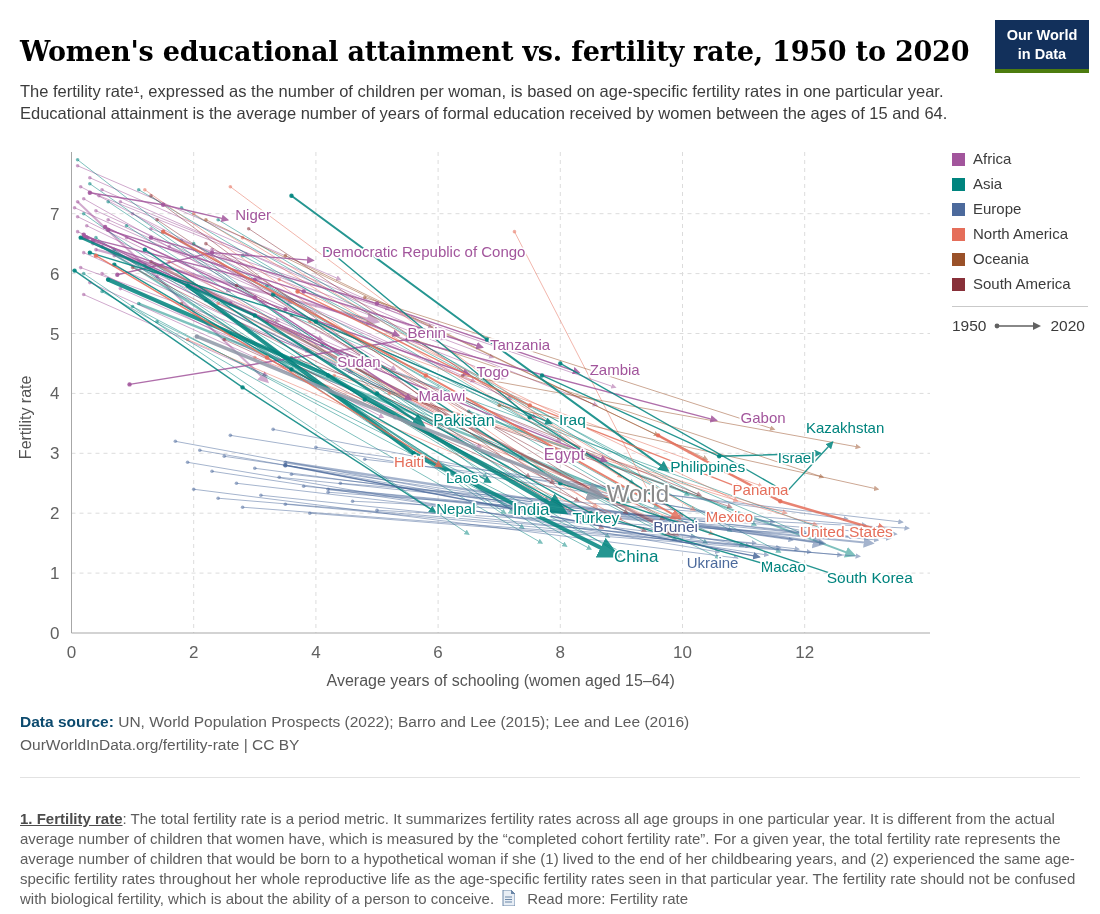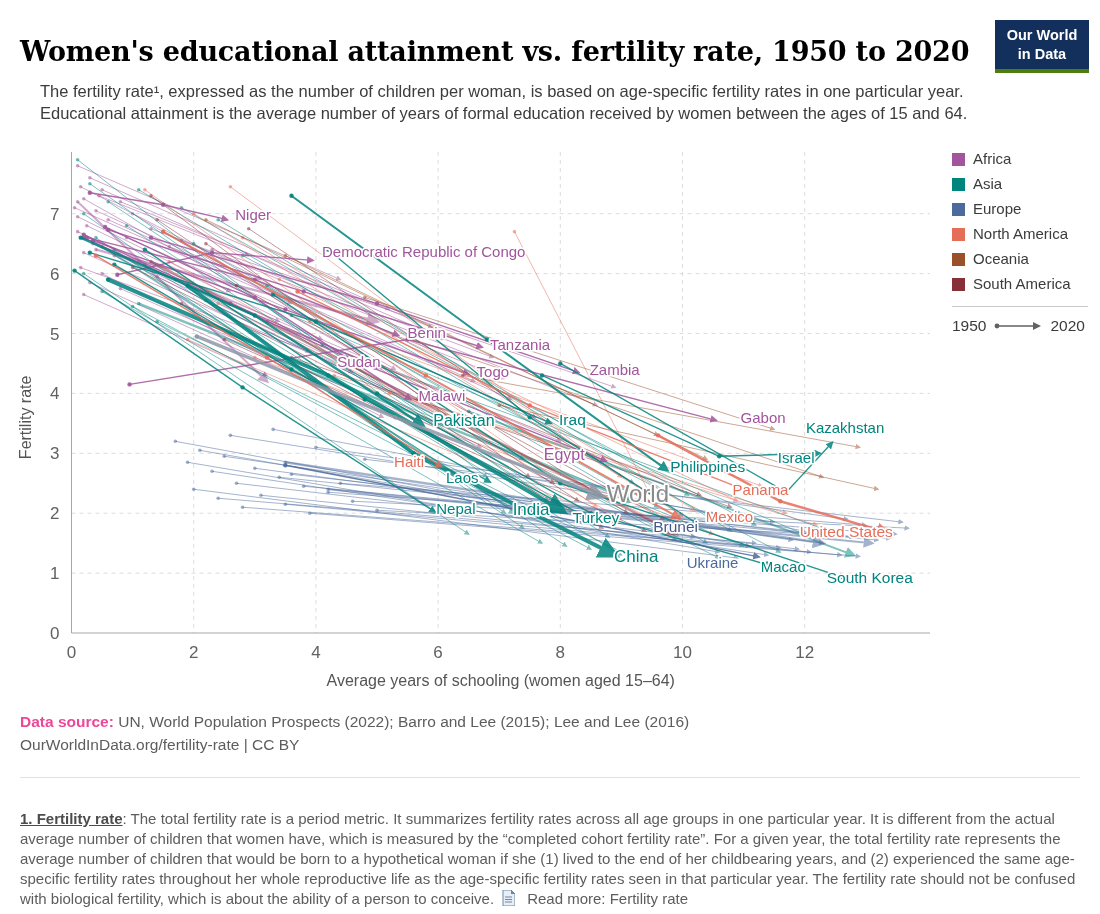--- a/index.html
+++ b/index.html
@@ -1,30 +1,30 @@
 <!DOCTYPE html>
 <html><head>
 <meta charset="utf-8">
 <style>
   html,body{margin:0;padding:0;background:#fff;}
   .page{position:relative;width:1100px;height:914px;background:#ffffff;overflow:hidden;
         font-family:"Liberation Sans",sans-serif;color:#3a3a3a;}
   .title{position:absolute;left:20px;top:18px;width:950px;
          font-family:"DejaVu Serif",serif;font-weight:600;font-size:27px;color:#000000;letter-spacing:-0.2px;}
-  .subtitle{position:absolute;left:20px;top:63px;width:928px;font-size:16.5px;line-height:1.38;color:#3c3c3c;margin-left:20px;}
+  .subtitle{position:absolute;left:20px;top:63px;width:928px;font-size:16.5px;line-height:1.38;color:#3c3c3c;}
   .logo{position:absolute;left:995px;top:20px;width:90px;background:#12305b;color:#fff;text-align:center;
         font-weight:bold;font-size:14.5px;line-height:1.32;padding:6px 2px 5px 2px;border-bottom:4px solid #4d7c0f;}
   .chart-svg{position:absolute;left:0;top:140px;}
   .legend{position:absolute;left:952px;top:150px;width:140px;}
   .legend-item{display:flex;align-items:flex-start;margin-bottom:8px;font-size:15px;color:#3b3b3b;cursor:default;}
   .legend-swatch{width:13px;height:13px;margin:3px 8px 0 0;flex:none;}
   .legend-divider{border:0;border-top:1px solid #c9c9c9;margin:14px 0 10px 0;width:136px;}
   .timeline{display:flex;align-items:center;font-size:15.5px;color:#3b3b3b;gap:7px;}
   .footer{position:absolute;left:20px;top:710px;font-size:15.5px;line-height:1.5;color:#5d5d5d;}
-  .footer b{color:#ec4899;}
+  .footer b{color:#0c4a6e;}
   .rule{position:absolute;left:20px;top:777px;width:1060px;border:0;border-top:1px solid #e2e2e2;margin:0;}
   .footnote{position:absolute;left:20px;top:794px;width:1062px;font-size:15px;line-height:1.34;color:#5d5d5d;}
   .footnote b{color:#4c4c4c;text-decoration:underline;}
   .doc-icon{display:inline-block;vertical-align:-2px;margin:0 4px 0 8px;}
   .readmore{white-space:nowrap;margin-left:8px;}
 </style>
 </head>
 <body>
 
 <div class="page">

